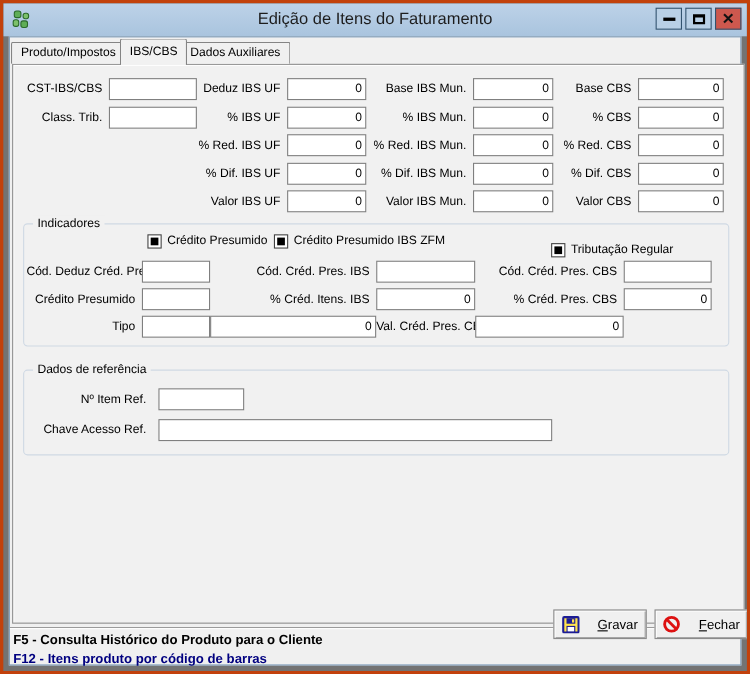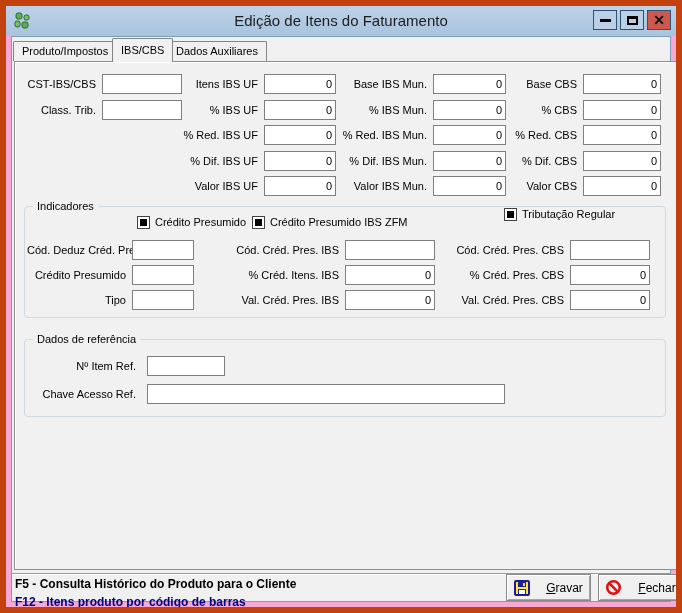--- a/index.html
+++ b/index.html
@@ -1,20 +1,20 @@
 <!DOCTYPE html>
 <html><head>
 <meta charset="utf-8">
 <style>
   * { box-sizing: border-box; margin: 0; padding: 0; }
   html,body { width:682px; height:613px; }
   body { font-family:"Liberation Sans", sans-serif; font-size:11px; color:#000; }
 
-  .window { position:relative; width:682px; height:613px; background:#f9a8d4;
-            border:6px solid #c2410c; overflow:hidden;text-decoration:underline; }
+  .window { position:relative; width:682px; height:613px; background:#737373;
+            border:3px solid #c2410c; overflow:hidden;text-decoration:underline; }
 
   
   .titlebar { position:absolute; top:0; left:0; right:0; height:30px;
               background:linear-gradient(#bdd2e8,#a9c4de); }
   .app-icon { position:absolute; left:7px; top:5px; width:20px; height:20px; }
   .title { position:absolute; left:0; right:0; top:0; height:30px; line-height:30px;
            text-align:center; font-size:15px; color:#1d1d1d; }
   .winbtns { position:absolute; right:5px; top:4px; display:flex; gap:3px; }
   .winbtn { width:24px; height:20px; border:1px solid #32536f; background:#b9d0e6;
             display:flex; align-items:center; justify-content:center; cursor:default; }
@@ -57,21 +57,21 @@
   .cbbox { width:13px; height:13px; background:#fff; border:1px solid #424242;
            display:inline-flex; align-items:center; justify-content:center; }
   .cbfill { width:7px; height:7px; background:#000; }
   .cblabel { margin-left:5px; white-space:nowrap; }
 
   
   .sep { position:absolute; left:6px; right:6px; top:567px; height:2px;
          border-top:1px solid #9b9b9b; border-bottom:1px solid #fff; z-index:4; }
   .hint1 { position:absolute; left:9px; top:571px; font-size:12px; font-weight:bold; color:#000; z-index:4; }
   .hint2 { position:absolute; left:9px; top:589px; font-size:12px; font-weight:bold; z-index:4; }
-  .btn { position:absolute; top:568px; width:85px; height:27px; background:#f0f0f0;
+  .btn { position:absolute; top:551px; width:85px; height:27px; background:#f0f0f0;
          border:1px solid #8a8a8a; box-shadow:inset 1px 1px 0 #fff, inset -1px -1px 0 #a6a6a6;
          display:flex; align-items:center; justify-content:center; gap:16px;
          font-family:"Liberation Sans",sans-serif; font-size:12px; cursor:default; z-index:4; }
   .btn svg { flex:0 0 auto; }
 </style>
 </head>
 <body>
 
 <div class="window">
 
@@ -102,21 +102,21 @@
 
     <div class="page"></div>
 
     <div class="tab" style="left:7px">Produto/Impostos</div>
     <div class="tab active" style="left:106px">IBS/CBS</div>
     <div class="tab" style="left:161px">Dados Auxiliares</div>
 
     <div class="trow" style="top:68px">
       <span class="lbl">CST-IBS/CBS</span>
       <input class="inp" value="" style="">
-      <span class="lbl">Itens IBS UF</span>
+      <span class="lbl">Deduz IBS UF</span>
       <input class="inp num" value="0" style="">
       <span class="lbl">Base IBS Mun.</span>
       <input class="inp num" value="0" style="">
       <span class="lbl">Base CBS</span>
       <input class="inp num" value="0" style="">
     </div>
 
     <div class="trow" style="top:94px">
       <span class="lbl">Class. Trib.</span>
       <input class="inp" value="" style="">
@@ -169,21 +169,21 @@
             <span class="cbfill"></span>
           </span>
         <span class="cblabel">Crédito Presumido</span>
       </span>
       <span class="cbwrap" style="left:227px; top:8px;">
         <span class="cbbox">
             <span class="cbfill"></span>
           </span>
         <span class="cblabel">Crédito Presumido IBS ZFM</span>
       </span>
-      <span class="cbwrap" style="left:479px; top:0;">
+      <span class="cbwrap" style="left:479px; top:16px;">
         <span class="cbbox">
             <span class="cbfill"></span>
           </span>
         <span class="cblabel">Tributação Regular</span>
       </span>
 
       <div class="grow" style="top:33px">
         <span class="lbl">Cód. Deduz Créd. Pres.</span>
         <input class="inp" value="" style="">
         <span class="lbl">Cód. Créd. Pres. IBS</span>
@@ -197,21 +197,20 @@
         <input class="inp" value="" style="">
         <span class="lbl">% Créd. Itens. IBS</span>
         <input class="inp num" value="0" style="">
         <span class="lbl">% Créd. Pres. CBS</span>
         <input class="inp num" value="0" style="">
       </div>
 
       <div class="grow" style="top:83px">
         <span class="lbl">Tipo</span>
         <input class="inp" value="" style="">
-        <span class="lbl">Val. Créd. Pres. IBS</span>
         <input class="inp num" value="0" style="">
         <span class="lbl">Val. Créd. Pres. CBS</span>
         <input class="inp num" value="0" style="">
       </div>
     </div>
 
     <div class="groupbox" style="left:18px; top:333px; width:642px; height:78px;">
       <span class="gtitle">Dados de referência</span>
 
       <span class="lbl" style="position:absolute; left:0; top:16px; width:117px; display:block;">Nº Item Ref.</span>

